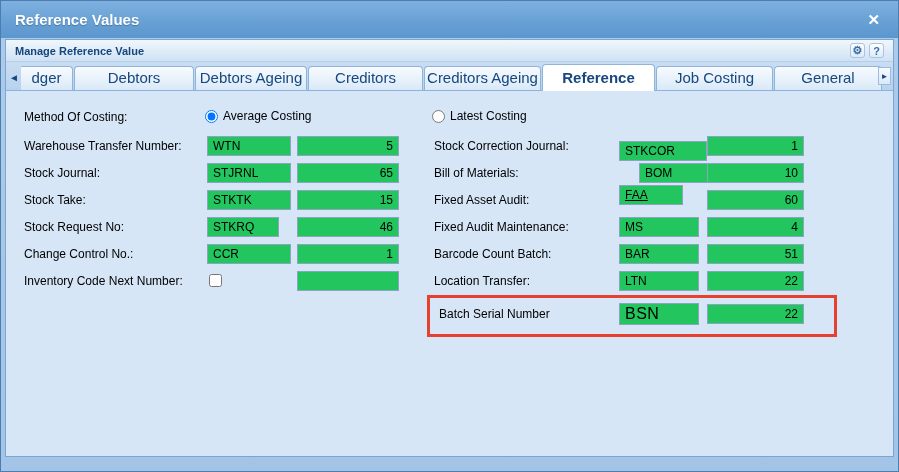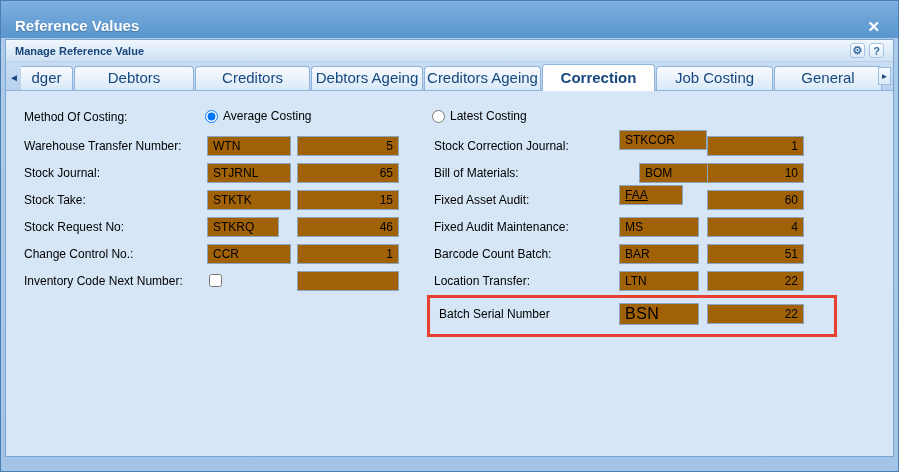--- a/index.html
+++ b/index.html
@@ -5,21 +5,21 @@
   * { margin:0; padding:0; box-sizing:border-box; }
   body { font-family:"Liberation Sans", sans-serif; background:#e9eef4; }
   .window {
     position:relative; width:899px; height:472px;
     background:linear-gradient(#aecbe9,#a3c4e6);
     border:1px solid #4b7db0; overflow:hidden;
   }
   .titlebar {
     position:absolute; top:0; left:0; right:0; height:37px;
     background:linear-gradient(#7fb1e0 0%, #6aa2d6 50%, #5b96cd 100%);
-    display:flex; align-items:flex-start; padding:16px 14px;gap:6px;
+    display:flex; align-items:center; padding:16px 14px;gap:6px;
   }
   .titlebar .title { color:#ffffff; font-size:15px; font-weight:bold; text-shadow:0 1px 1px rgba(30,70,110,.45); }
   .titlebar .close {
     margin-left:auto; color:#ffffff; font-size:15px; font-weight:bold;
     cursor:pointer; line-height:1; padding:2px 4px;
   }
   .panel {
     position:absolute; top:38px; left:4px; right:4px; bottom:14px;
     border:1px solid #7aa6d4; background:#d6e6f7;
   }
@@ -57,21 +57,21 @@
     overflow:hidden; white-space:nowrap;
   }
   .tab.first { border-left:none; border-top-left-radius:0; }
   .tab.active {
     background:#ffffff; font-weight:bold; height:27px; line-height:26px;
     position:relative; z-index:2; margin-bottom:-1px;
   }
   .content { position:relative; height:calc(100% - 51px); }
   .fl { position:absolute; font-size:12px; line-height:20px; color:#000000; white-space:nowrap; }
   .inp {
-    position:absolute; height:20px; border:1px solid #89a5bf; background:#a16207;
+    position:absolute; height:20px; border:1px solid #89a5bf; background:#22c55e;
     font-family:"Liberation Sans", sans-serif; font-size:12px; color:#000;
     padding:0 5px;
   }
   .num { text-align:right; }
   .radio-wrap { position:absolute; display:flex; align-items:center; gap:5px; font-size:12px; cursor:pointer; }
   .radio-wrap input { width:13px; height:13px; cursor:pointer; }
   .chk { position:absolute; width:13px; height:13px; cursor:pointer; }
   .highlight-box {
     position:absolute; left:421px; top:204px; width:410px; height:42px;
     border:3px solid #e8402e; pointer-events:none;
@@ -95,24 +95,24 @@
       <span class="hdr-icons">
         <span class="hdr-icon">⚙</span>
         <span class="hdr-icon">?</span>
       </span>
     </div>
 
     <div class="tabstrip">
       <span class="scroll-left">◄</span>
       <div class="tab first" style="width:52px">dger</div>
       <div class="tab" style="width:120px">Debtors</div>
+      <div class="tab" style="width:112px">Debtors Ageing</div>
       <div class="tab" style="width:115px">Creditors</div>
-      <div class="tab" style="width:112px">Debtors Ageing</div>
       <div class="tab" style="width:117px">Creditors Ageing</div>
-      <div class="tab active" style="width:113px">Correction</div>
+      <div class="tab active" style="width:113px">Reference</div>
       <div class="tab" style="width:117px">Job Costing</div>
       <div class="tab" style="width:108px">General</div>
       <span class="scroll-right">►</span>
     </div>
 
     <div class="content">
 
       <span class="fl" style="left:18px; top:16px">Method Of Costing:</span>
       <label class="radio-wrap" style="left:199px; top:18px">
         <input type="radio" name="costing" checked="" style="">
@@ -141,21 +141,21 @@
 
       <span class="fl" style="left:18px; top:153px">Change Control No.:</span>
       <input class="inp" style="left: 201px; top: 153px; width: 84px;" value="CCR">
       <input class="inp num" style="left: 291px; top: 153px; width: 102px;" value="1">
 
       <span class="fl" style="left:18px; top:180px">Inventory Code Next Number:</span>
       <input type="checkbox" class="chk" style="left: 203px; top: 183px;">
       <input class="inp" style="left: 291px; top: 180px; width: 102px;" value="">
 
       <span class="fl" style="left:428px; top:45px">Stock Correction Journal:</span>
-      <input class="inp" style="left: 613px; top: 39px; width: 88px;" value="STKCOR">
+      <input class="inp" style="left: 613px; top: 50px; width: 88px;" value="STKCOR">
       <input class="inp num" style="left: 701px; top: 45px; width: 97px;" value="1">
 
       <span class="fl" style="left:428px; top:72px">Bill of Materials:</span>
       <input class="inp" style="left: 613px; top: 72px; width: 80px; margin-left: 20px;" value="BOM">
       <input class="inp num" style="left: 701px; top: 72px; width: 97px;" value="10">
 
       <span class="fl" style="left:428px; top:99px">Fixed Asset Audit:</span>
       <input class="inp" style="left: 613px; top: 94px; width: 64px; text-decoration: underline;" value="FAA">
       <input class="inp num" style="left: 701px; top: 99px; width: 97px;" value="60">
 

